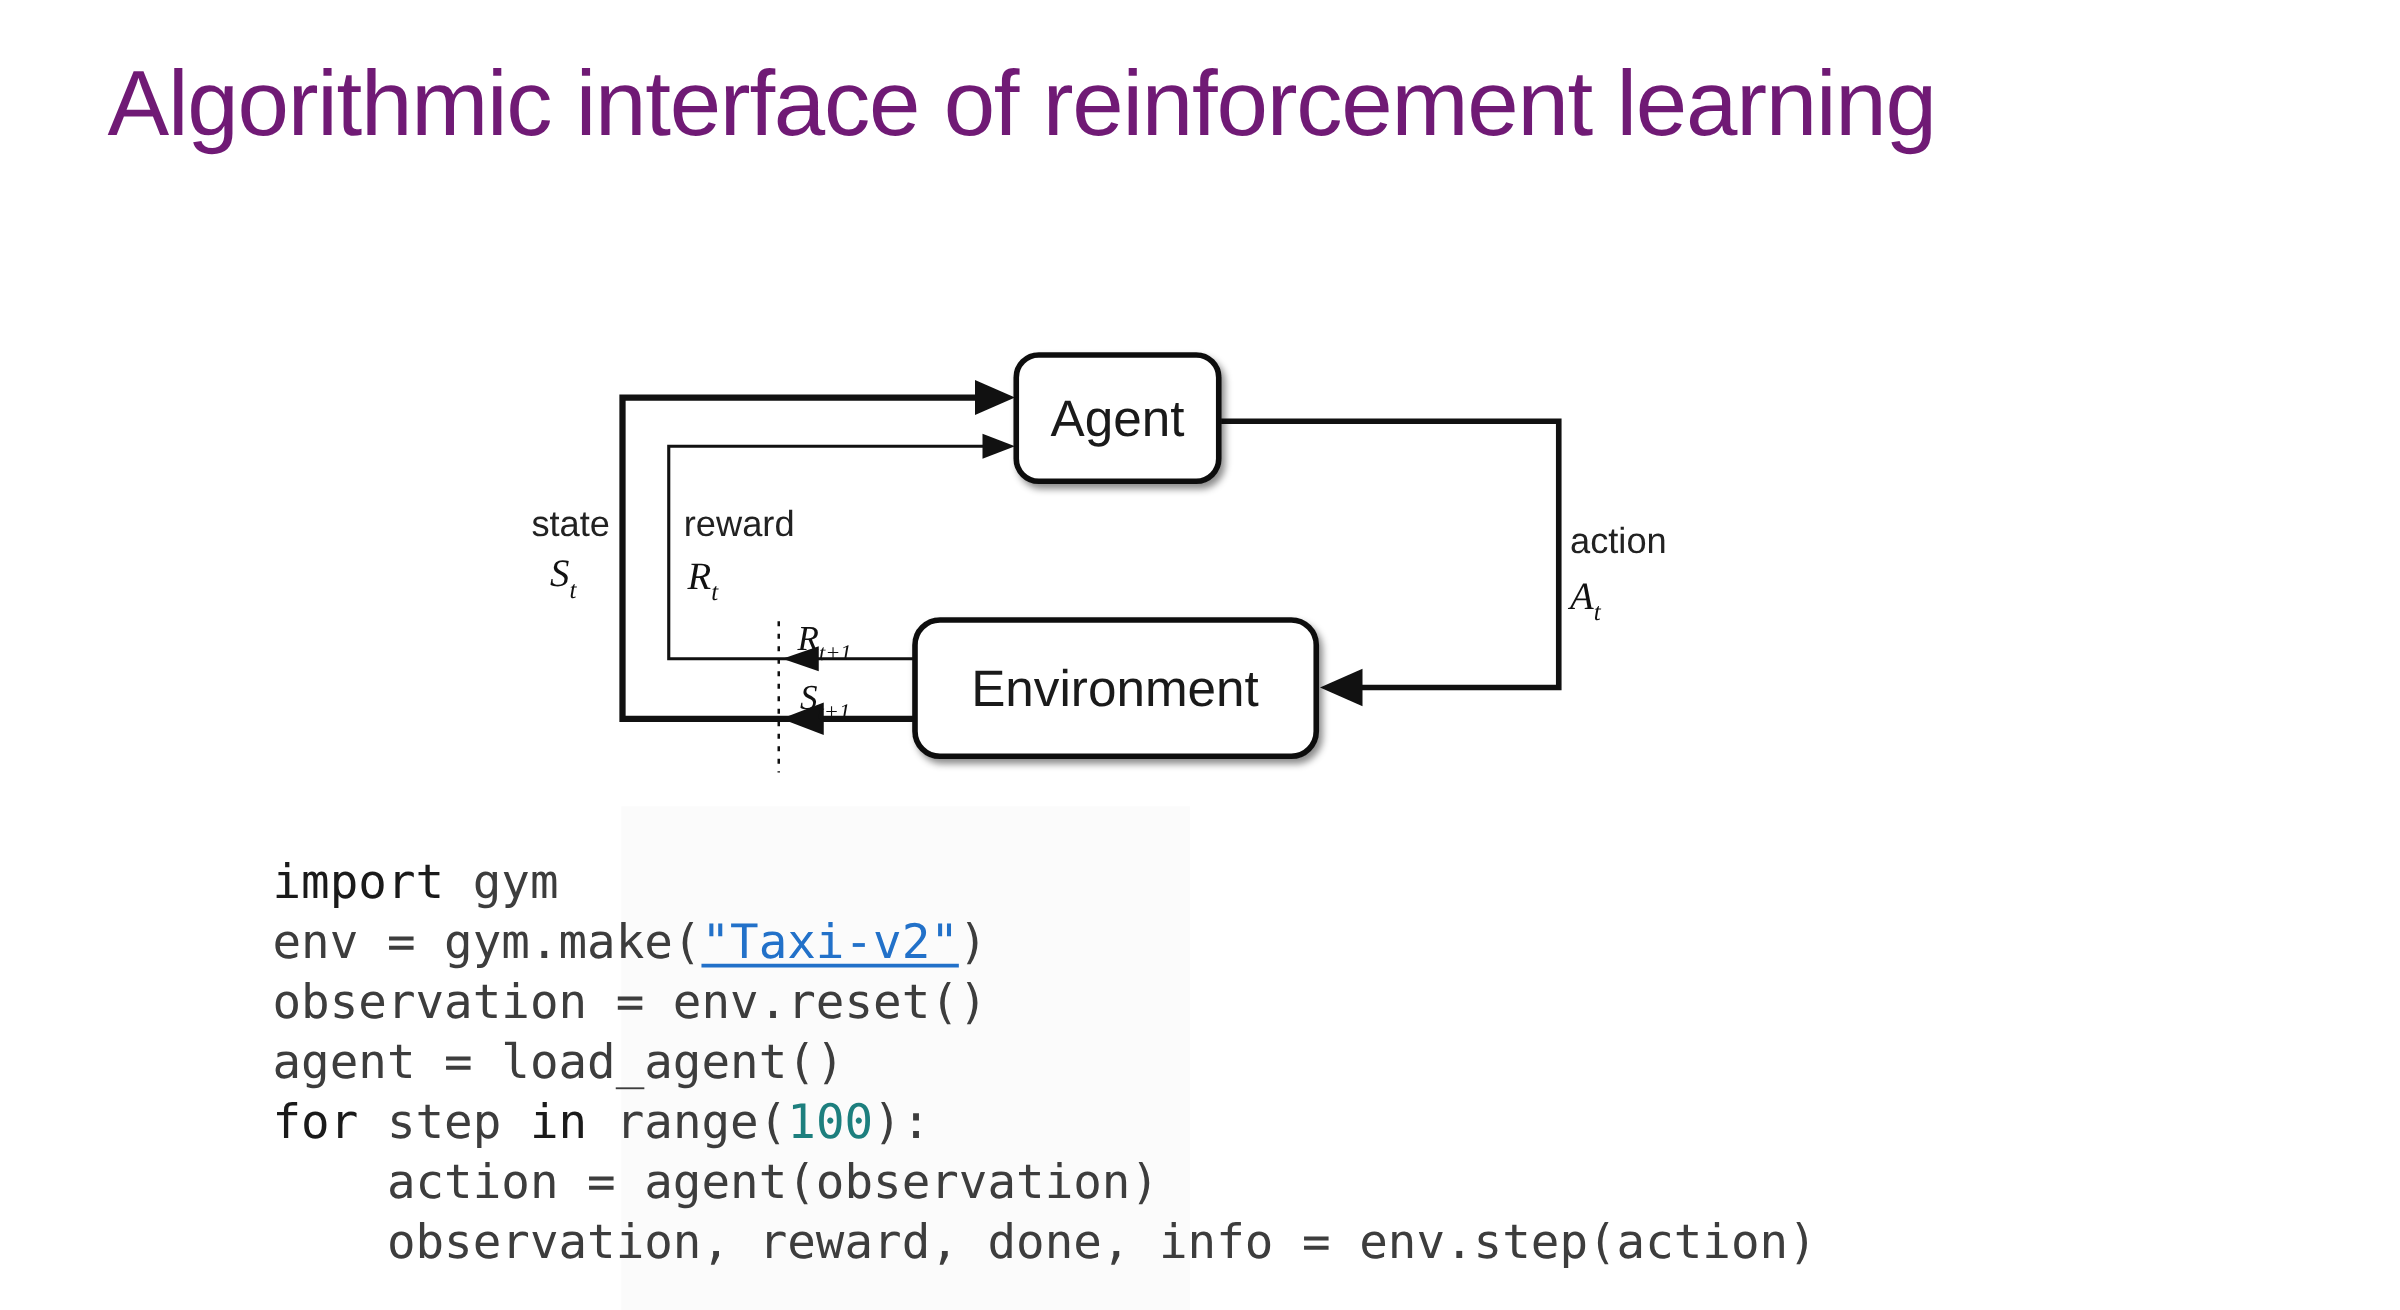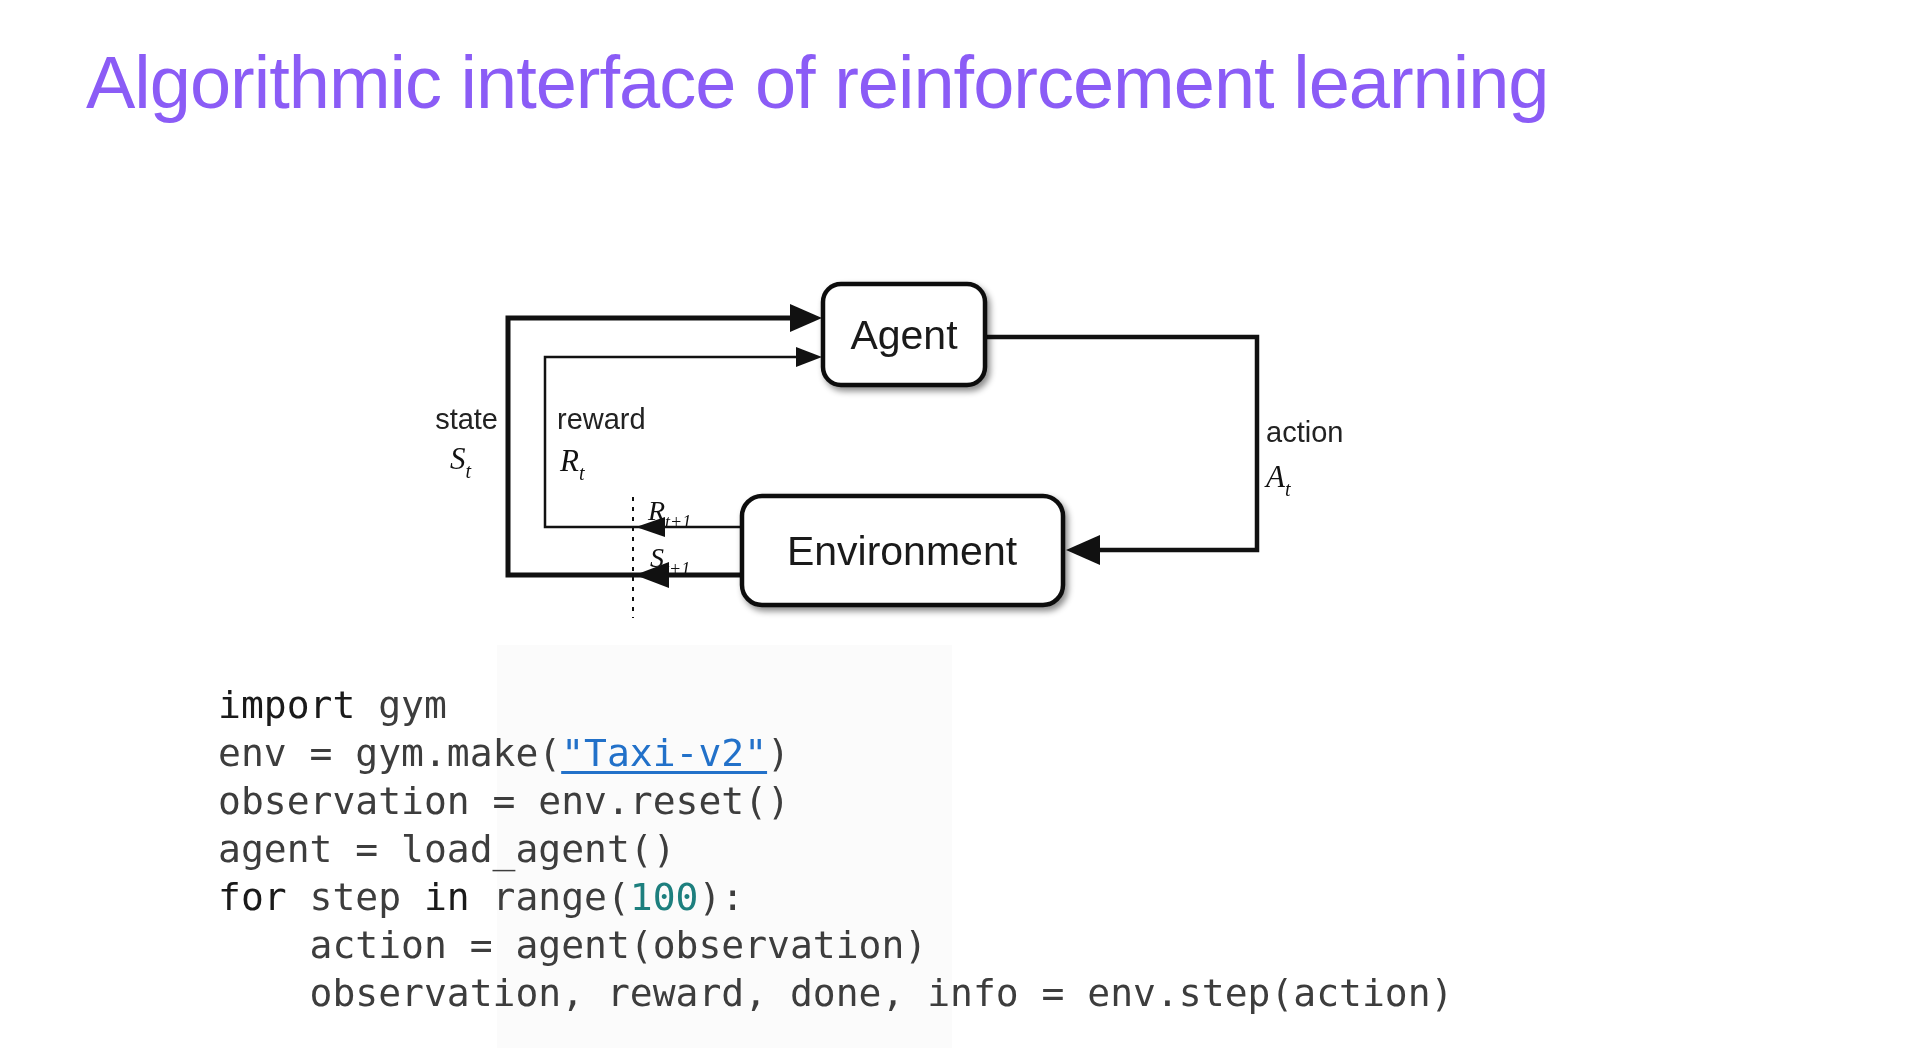--- a/index.html
+++ b/index.html
@@ -2,24 +2,24 @@
 <html style="--kw: #1a1a1a; --code: #3d3d3d; --num: #1d7f7e; --link: #2271c9;"><head>
 <meta charset="utf-8">
 <style>
   html,body{margin:0;padding:0;}
   body{
     width:1920px;height:1048px;position:relative;background:#ffffff;overflow:hidden;
     font-family:"Liberation Sans",sans-serif;
   }
   .slide-title{
     position:absolute;left:86px;top:40px;width:1810px;
-    font-size:74px;font-weight:400;letter-spacing:-1px;color:#8b5cf6;
+    font-size:74px;font-weight:400;letter-spacing:-1px;color:#701a75;
     font-family:"Liberation Sans",sans-serif;white-space:nowrap;
   }
-  .diagram-wrap{position:absolute;left:400px;top:225px;width:1000px;height:430px;}
+  .diagram-wrap{position:absolute;left:390px;top:225px;width:1000px;height:430px;}
   .code-backdrop{
     position:absolute;left:497px;top:645px;width:455px;height:403px;
     background:#fbfbfb;
   }
   .code-block{
     position:absolute;left:218px;top:681px;
     font-family:"DejaVu Sans Mono","Liberation Mono",monospace;
     font-size:38px;line-height:48px;color:var(--code,#3d3d3d);
     white-space:pre;
   }

